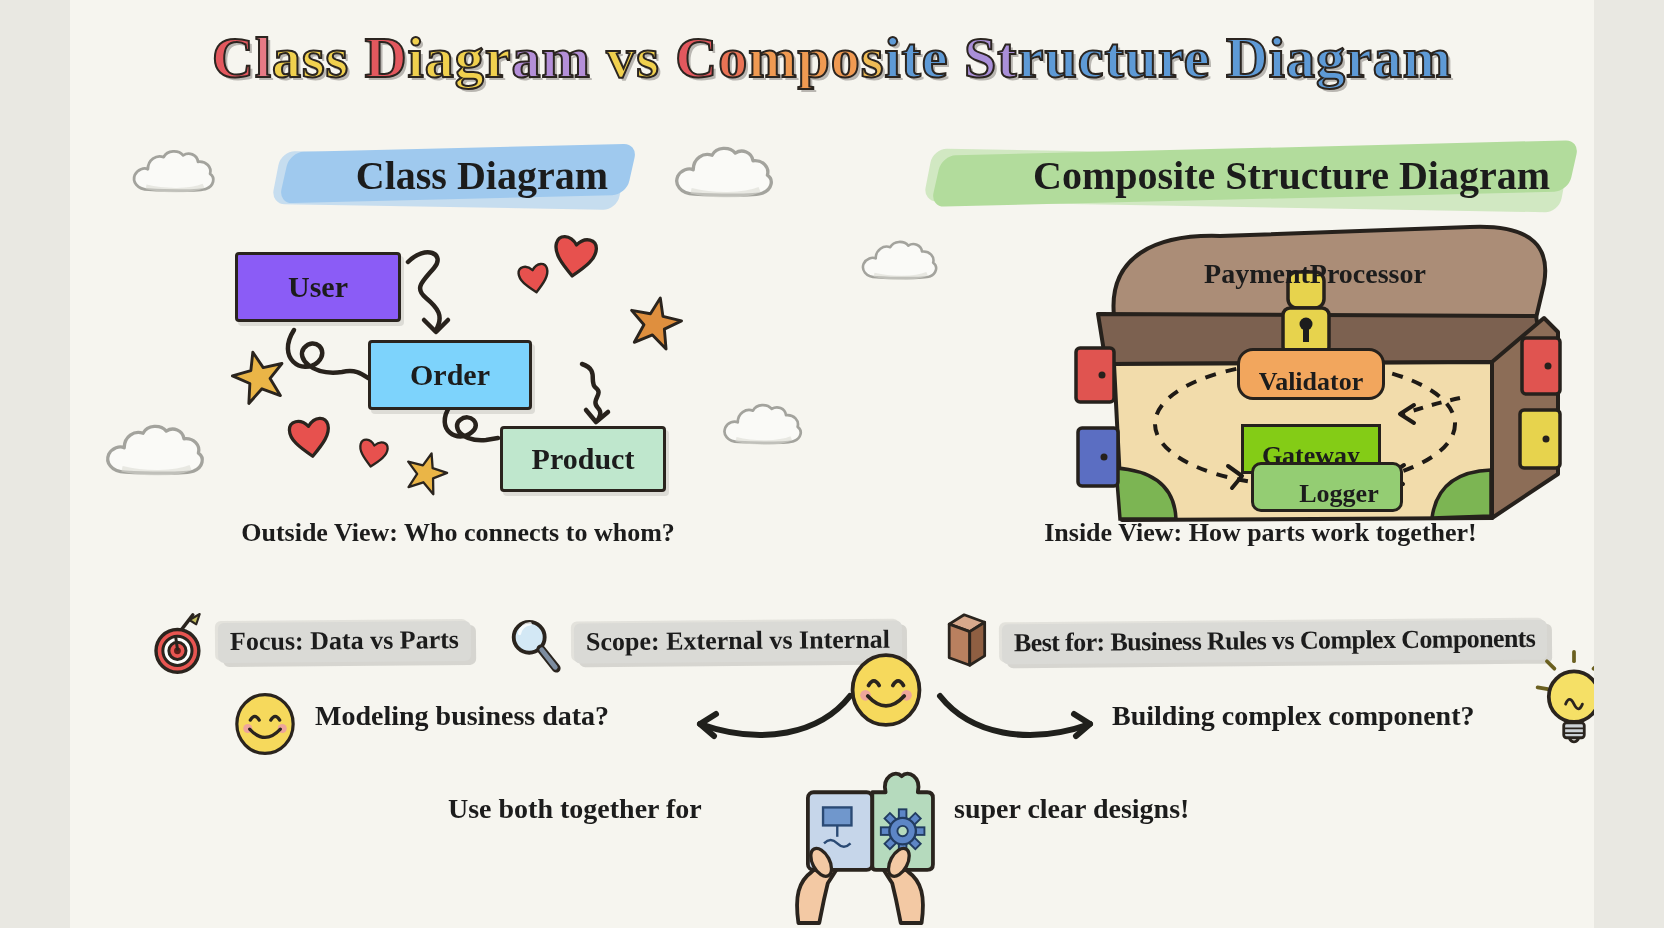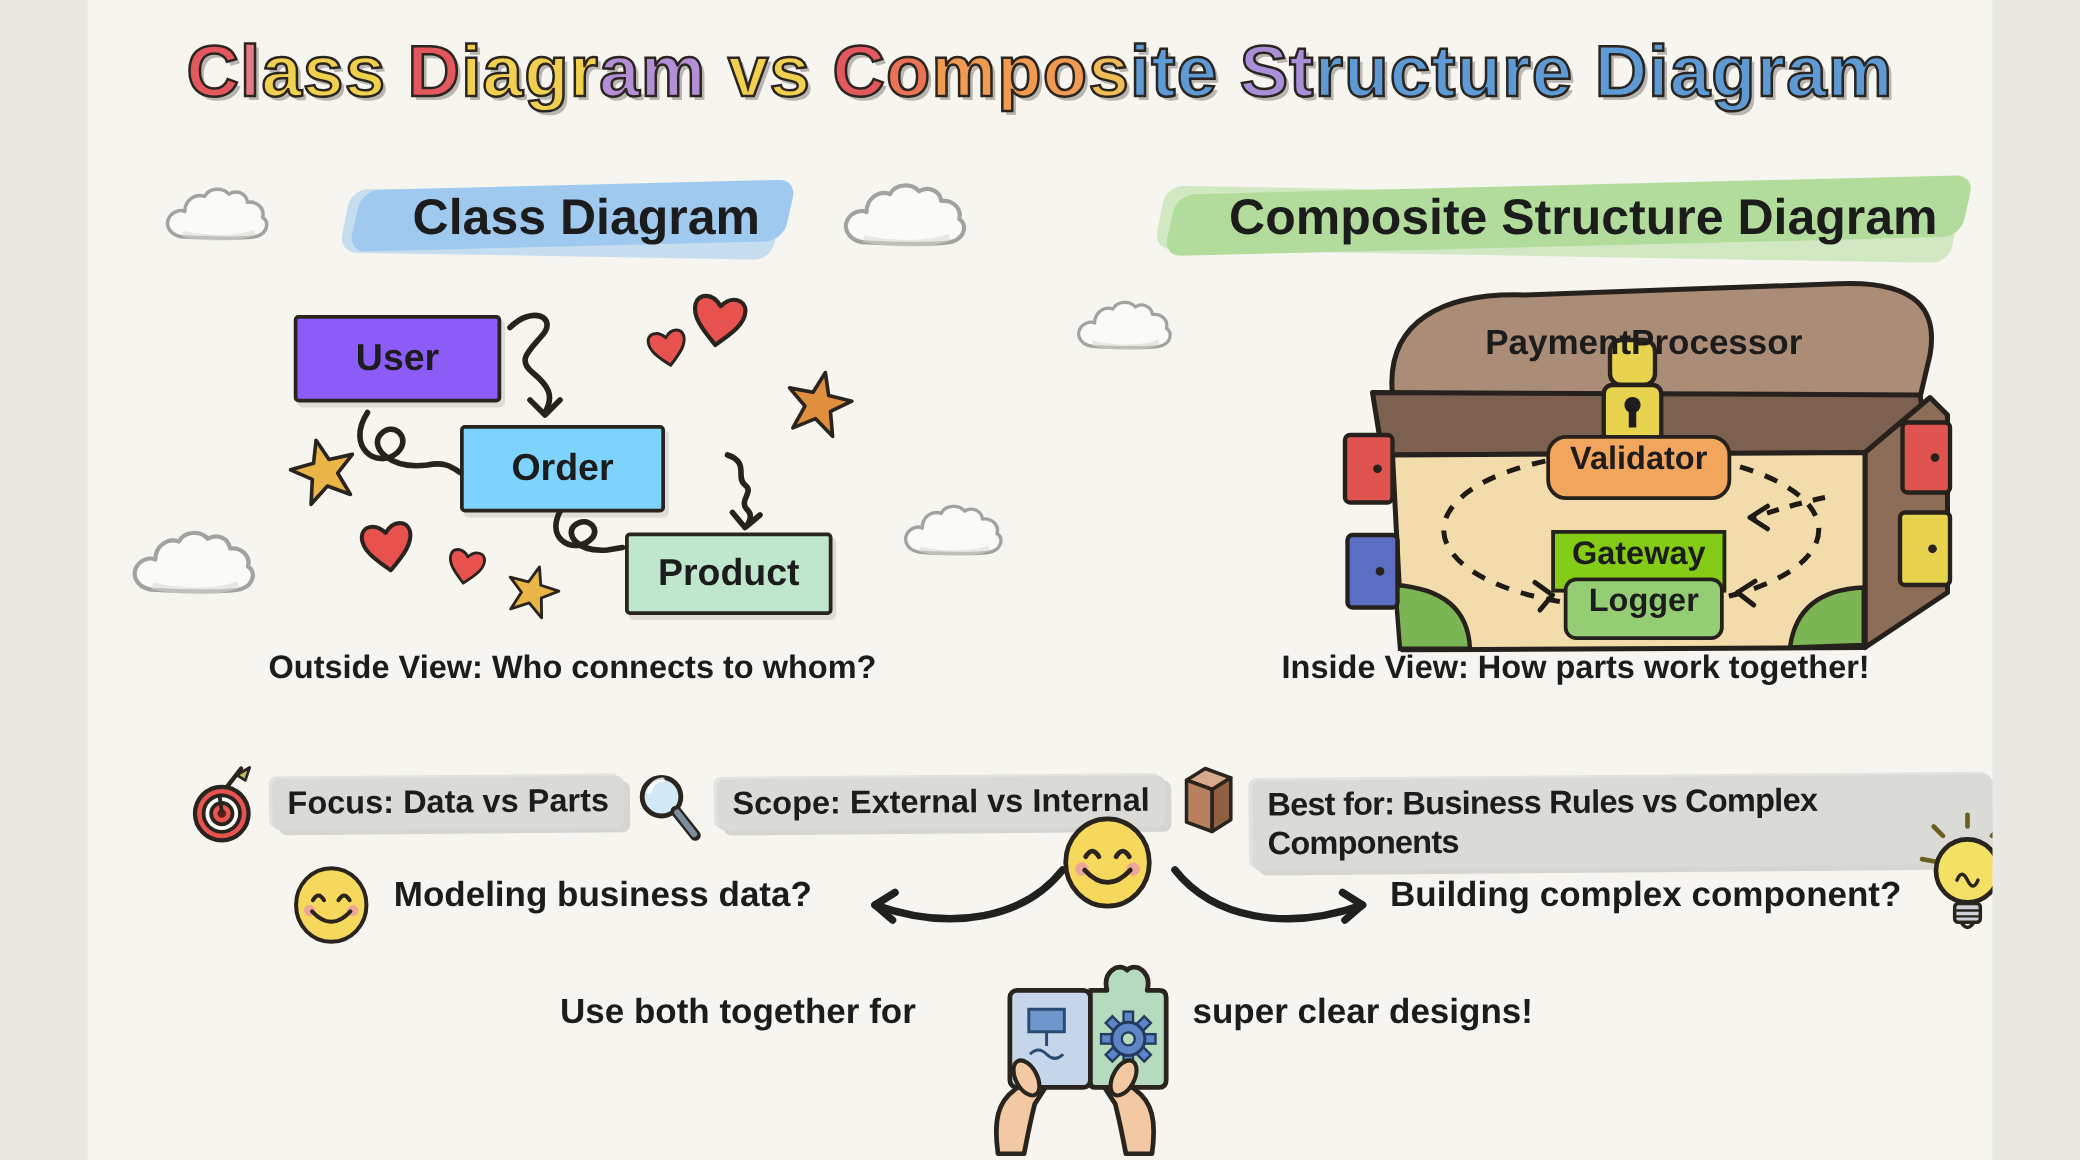--- a/index.html
+++ b/index.html
@@ -1,19 +1,19 @@
 <!DOCTYPE html>
 <html><head>
 <meta charset="utf-8">
 <style>
   html,body{margin:0;padding:0;background:#e9e8e2;}
   #canvas{
     position:relative;width:1524px;height:928px;margin:0 auto;
     background:#f6f5ef;overflow:hidden;
-    font-family:Liberation Sans, sans-serif;color:#1c1c1c;font-weight:700;
+    font-family:Liberation Serif, serif;color:#1c1c1c;font-weight:700;
   }
   .abs{position:absolute;}
   
   #title{
     top:24px;left:0;width:100%;text-align:center;font-size:58px;
     letter-spacing:1px;white-space:pre;
     -webkit-text-stroke:2px #2b2520;
     text-shadow:3px 3px 0 rgba(43,37,32,.30);
     z-index:5;
   }
@@ -33,21 +33,21 @@
   #hdr-comp::before,#hdr-comp::after{background:#b2dc9c;}
   
   .cls-box{
     border:3.5px solid #2a241e;border-radius:4px;z-index:6;
     display:flex;align-items:center;justify-content:center;
     font-size:30px;box-shadow:3px 4px 0 rgba(0,0,0,0.10);
   }
   
   .pill{
     border:3.5px solid #26211c;z-index:8;
-    display:flex;align-items:flex-start;justify-content:center;font-size:26px;
+    display:flex;align-items:flex-end;justify-content:center;font-size:26px;
   }
   
   .caption{font-size:26px;text-align:center;z-index:4;}
   
   .fact-text{font-size:26px;z-index:4;}
   .fact-text .hl{
     display:inline-block;background:#dadad6;padding:4px 12px 6px;
     border-radius:6px;transform:rotate(-0.5deg);
     box-shadow:5px 4px 0 rgba(120,120,115,0.25), -3px -2px 0 rgba(120,120,115,0.15);
   }
@@ -189,21 +189,21 @@
   </svg>
 
   <div class="abs" style="left:1100px;top:258px;width:290px;text-align:center;font-size:28px;z-index:7;">PaymentProcessor</div>
 
   <div class="abs pill" style="left: 1167px; top: 348px; width: 142px; height: 46px; border-radius: 16px; background-color: rgb(242, 166, 93);">
     <span>Validator</span>
   </div>
   <div class="abs pill" style="left: 1171px; top: 424px; width: 134px; height: 44px; border-radius: 0; background-color: #84cc16;">
     <span>Gateway</span>
   </div>
-  <div class="abs pill" style="left: 1181px; top: 462px; width: 122px; height: 44px; border-radius: 10px; background-color: rgb(148, 205, 115);">
+  <div class="abs pill" style="left: 1181px; top: 462px; width: 122px; height: 44px; border-radius: 10px; background-color: rgb(148, 205, 115); padding-left: 24px;">
     <span>Logger</span>
   </div>
 
   <svg class="abs" style="left:80px;top:610px;z-index:4;" width="60" height="68" viewBox="0 0 70 76">
     <path d="M50,4 L30,30" stroke="#2a241e" stroke-width="4" stroke-linecap="round"></path>
     <path d="M46,10 L58,3 L54,15 Z" fill="#c2bd5e" stroke="#2a241e" stroke-width="2.5" stroke-linejoin="round"></path>
     <circle cx="32" cy="46" r="25" fill="#e85551" stroke="#2a241e" stroke-width="4"></circle>
     <circle cx="32" cy="46" r="17" fill="#fdfdfb" stroke="#2a241e" stroke-width="3.5"></circle>
     <circle cx="32" cy="46" r="10" fill="#e85551" stroke="#2a241e" stroke-width="3.5"></circle>
     <circle cx="32" cy="46" r="4" fill="#5c1f18"></circle>

